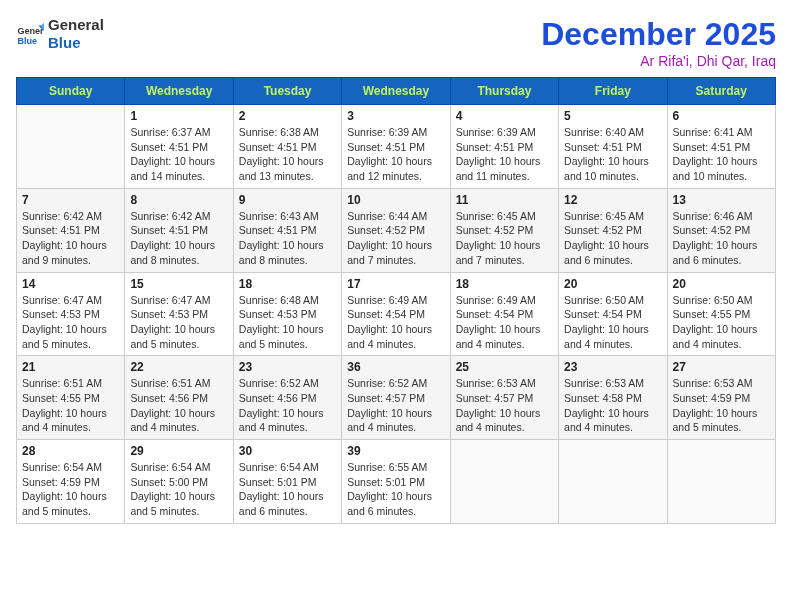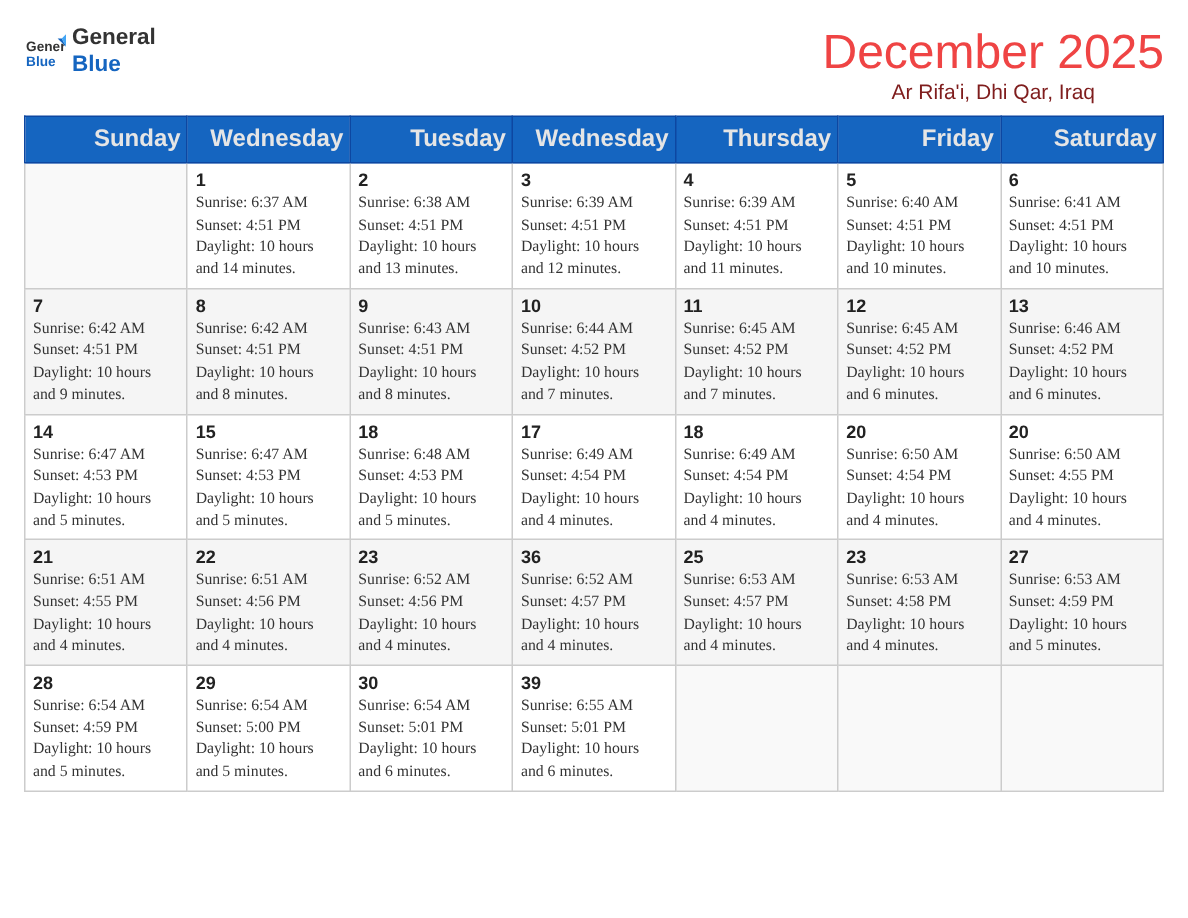--- a/index.html
+++ b/index.html
@@ -23,39 +23,38 @@
     }
     .logo-icon {
       width: 28px;
       height: 28px;
     }
     .title-block {
       text-align: right;
     }
     .month-title {
       font-size: 32px;
-      font-weight: normal;
-      color: #ef4444;
+      font-weight: bold;
+      color: #1d4ed8;
     }
     .subtitle {
       font-size: 14px;
-      color: #7f1d1d;
-      text-align: center;
+      color: #a21caf;
     }
     .calendar {
       width: 100%;
       border-collapse: collapse;
       font-size: 11px;
     }
     .calendar th {
       background: #1565c0;
-      color: #e5e5e5;
+      color: #bef264;
       padding: 6px 4px;
-      text-align: right;
-      font-size: 16px;
+      text-align: center;
+      font-size: 12px;
       font-weight: bold;
       border: 1px solid #0d47a1;
     }
     .calendar td {
       border: 1px solid #ccc;
       padding: 4px 5px;
       vertical-align: top;
       width: calc(100% / 7);
       height: 80px;
       background: #fff;
@@ -66,21 +65,20 @@
     .day-num {
       font-weight: bold;
       font-size: 12px;
       margin-bottom: 2px;
       color: #222;
     }
     .day-info {
       color: #333;
       font-size: 10.5px;
       line-height: 1.4;
-      font-family: Liberation Serif, serif;
     }
     .row-even td {
       background: #f5f5f5;
     }
   </style>
 </head>
 <body>
 
 <div class="header">
   <div class="logo">

